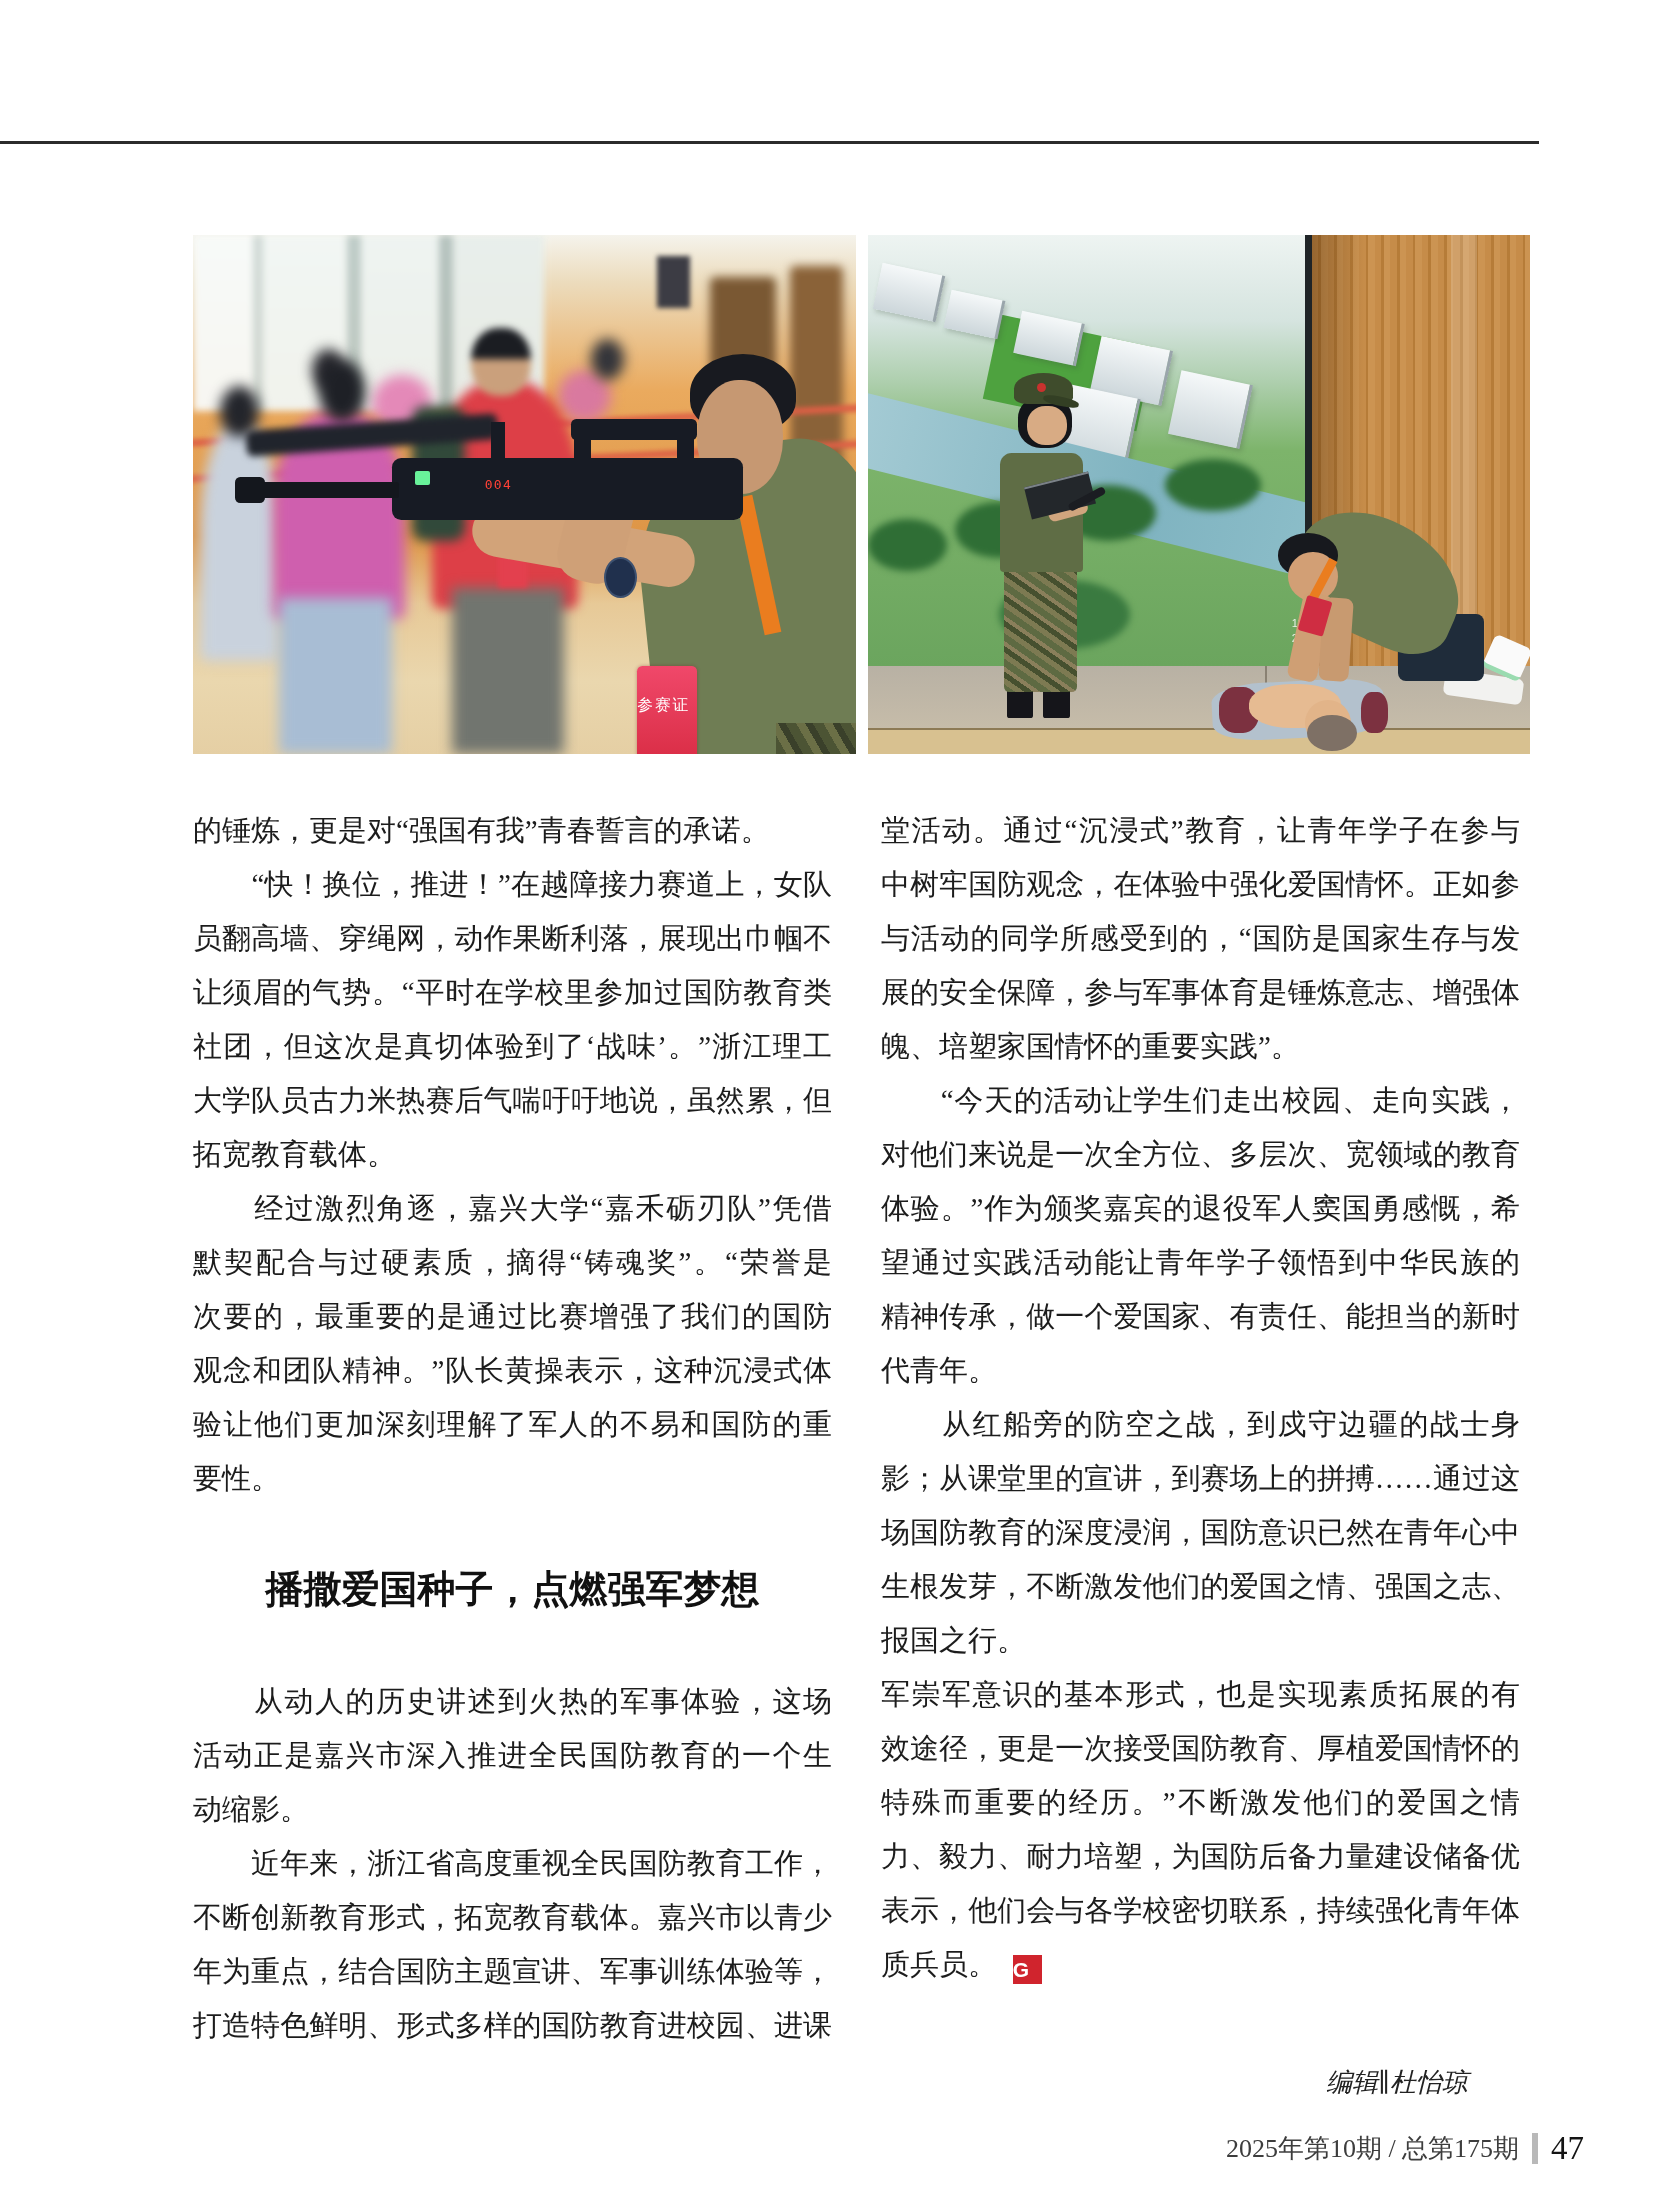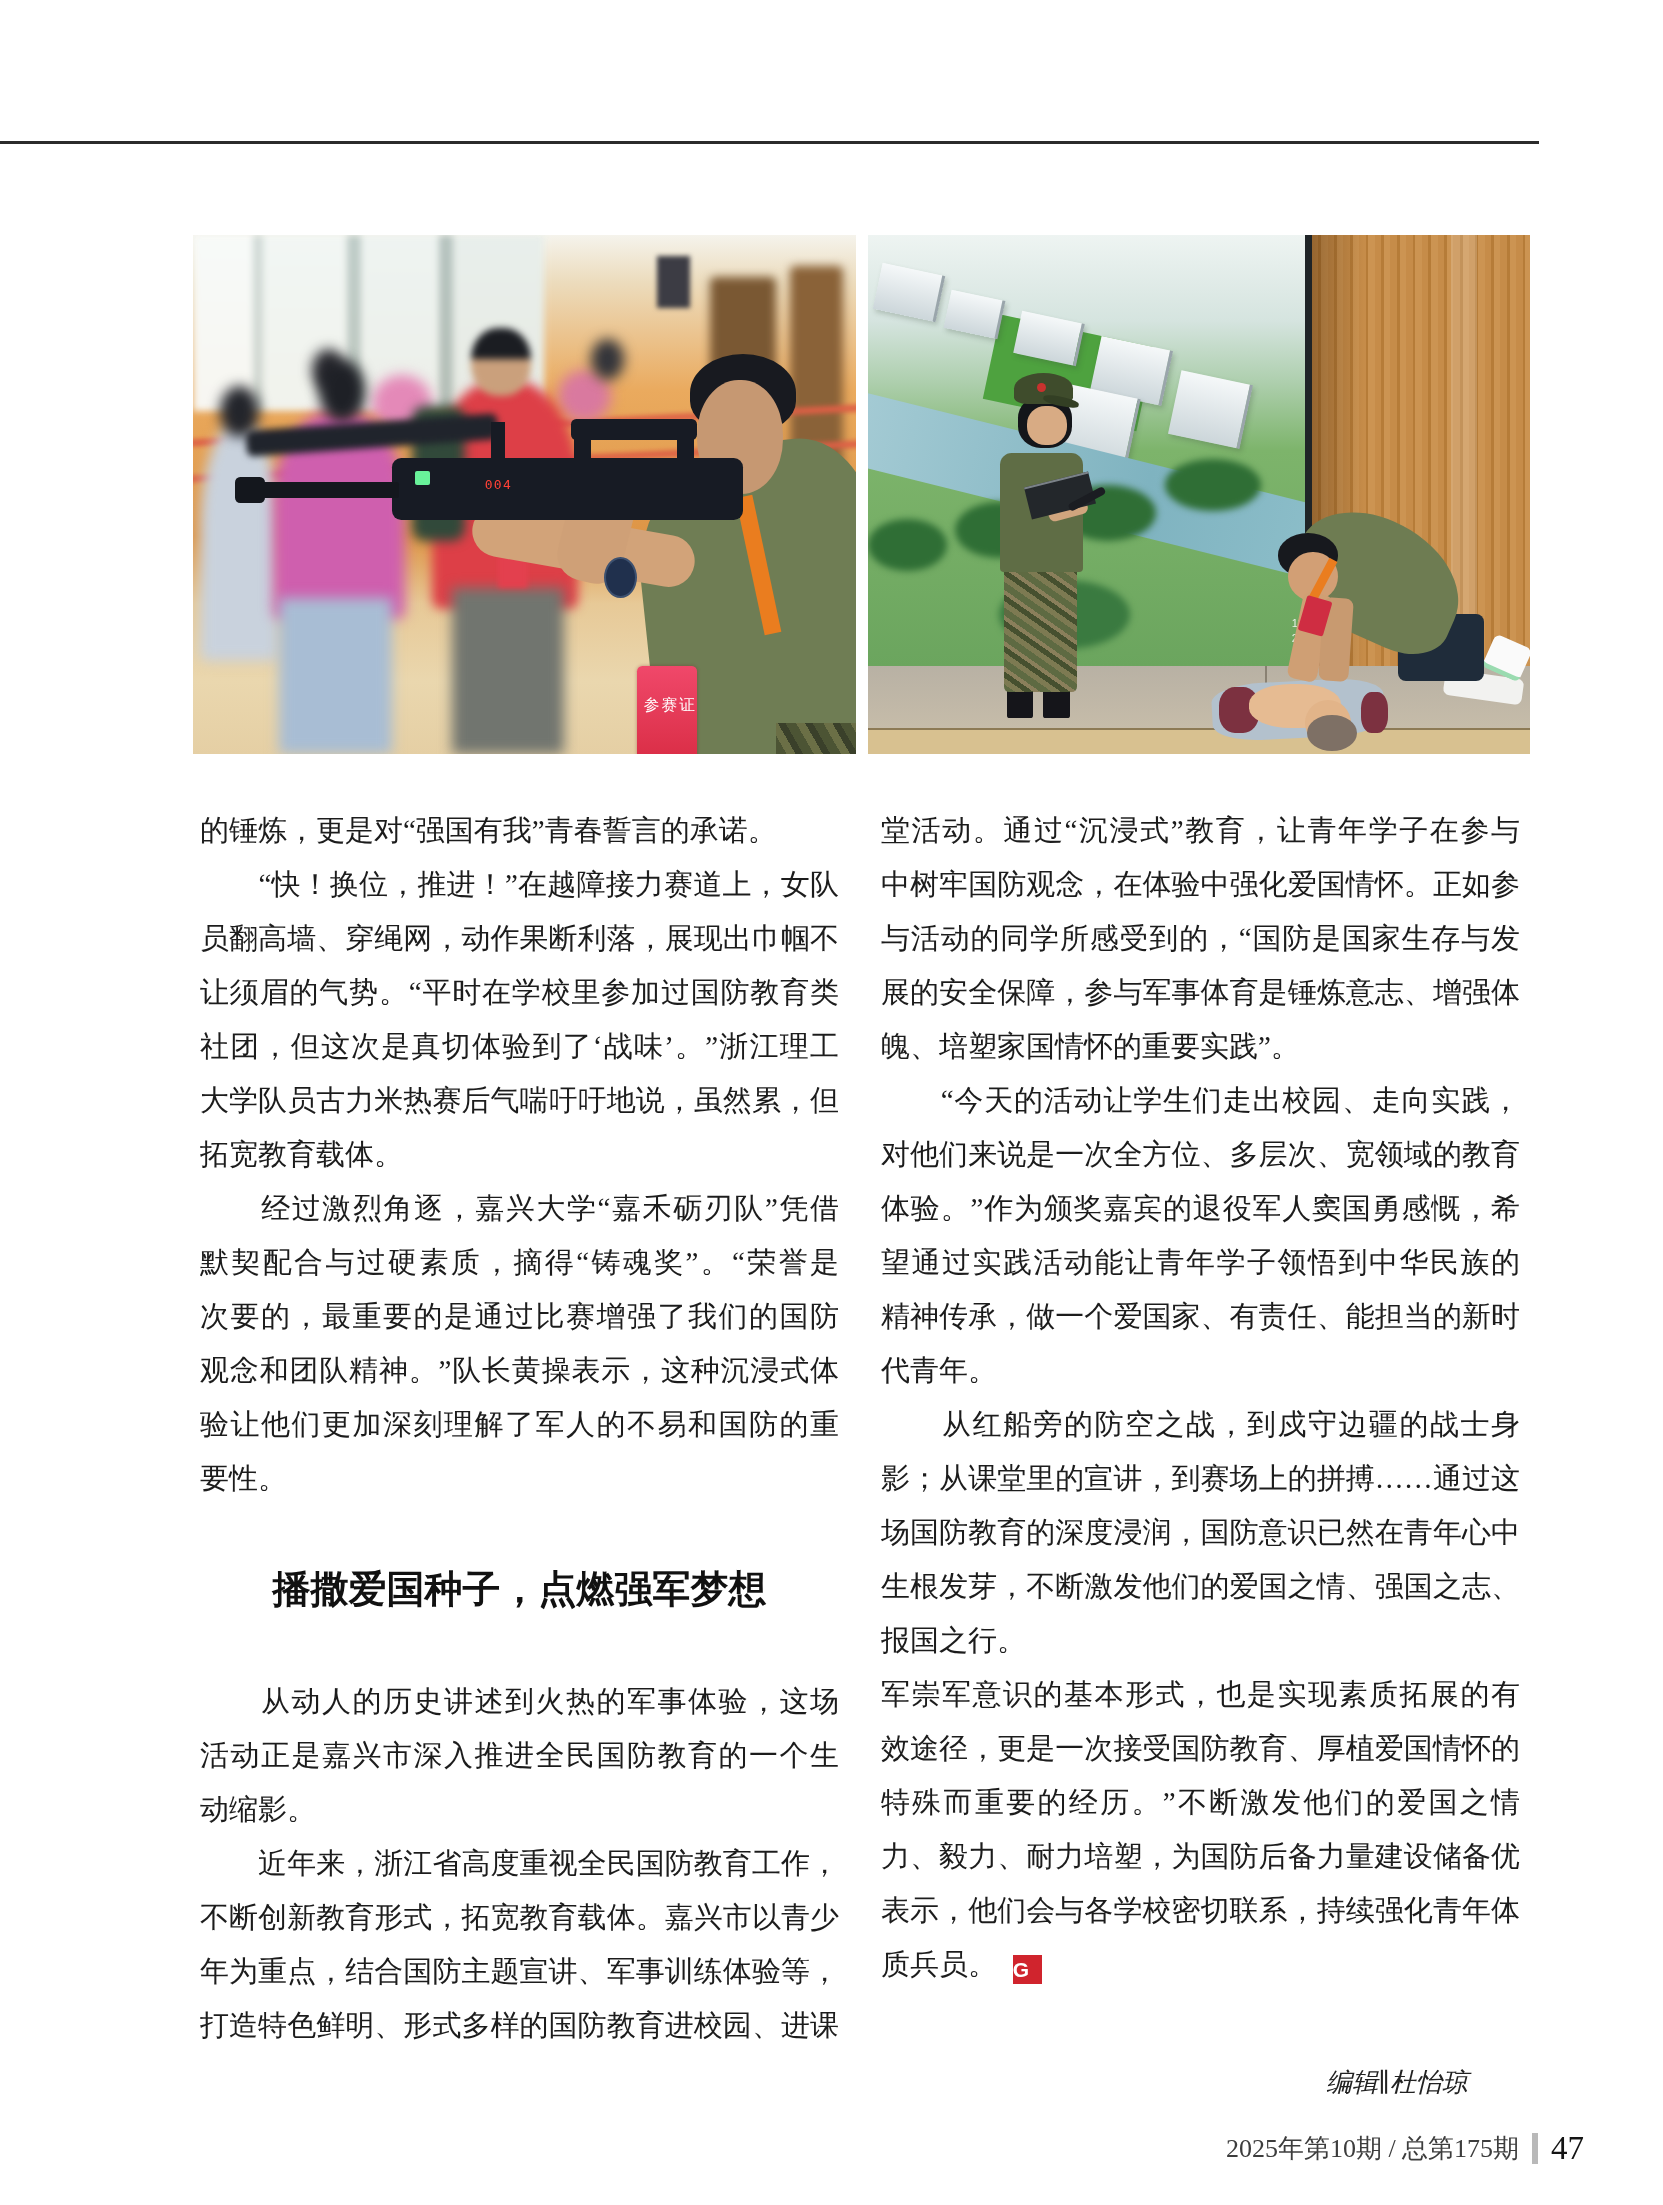--- a/index.html
+++ b/index.html
@@ -19,21 +19,21 @@
   .pl-windows{left:0;top:0;width:53%;height:34%;filter:blur(3.9px);opacity:.95;
     background:linear-gradient(90deg,#f8fbfa 0 17%,#cfd9d6 17% 20%,#f2f7f5 20% 44%,#bccac6 44% 48%,#eef4f2 48% 70%,#b3c1bd 70% 74%,#e8efec 74% 100%);}
   .pl-stripe{left:-2%;width:104%;height:6.5px;background:#dd5f45;filter:blur(2.6px);transform:rotate(-3deg);}
   .pl-door{background:#7a5833;filter:blur(4.6px);border-radius:5.2px;}
   .pl-speaker{left:70%;top:4%;width:5%;height:10%;background:#3c3c44;filter:blur(2.6px);}
   .pl-blob{filter:blur(6.5px);border-radius:50%;}
   .pl-fig{filter:blur(6.5px);}
   .pm{filter:none;}
   .pl-badge{left:67%;top:83%;width:9%;height:22%;border-radius:5.2px;
     background:linear-gradient(180deg,#f0486a,#d5283e);box-shadow:0 0 3.9px rgba(120,30,30,.4);}
-  .pl-badge span{position:absolute;left:0;top:26%;width:100%;text-align:right;
+  .pl-badge span{position:absolute;left:0;top:26%;width:100%;text-align:left;
     font-family:"Liberation Sans","DejaVu Sans",sans-serif;font-size:15.7px;letter-spacing:2px;color:#fff;}
   .rifle-led{font-family:"DejaVu Sans Mono","Liberation Mono",monospace;font-size:13px;color:#ff4136;letter-spacing:1.3px;}
 
   
   .pr-screen{left:0;top:0;width:66%;height:83%;overflow:hidden;background:linear-gradient(180deg,#eef4f2 0%,#d5e4df 20%,#aecfae 34%,#7db46b 50%,#6ba55e 100%);}
   .pr-screen *{position:absolute;}
   .pr-bld{background:linear-gradient(180deg,#f5f8f9,#ccd6da);border-right:3.9px solid #9aa5ab;transform:rotate(12deg);box-shadow:2.6px 2.6px 5.2px rgba(60,80,60,.25);}
   .pr-field{background:#4ea23f;transform:rotate(12deg);}
   .pr-river{left:-12%;top:50%;width:126%;height:17%;transform:rotate(14deg);
     background:linear-gradient(90deg,#a8cdd6,#7fb3c0 60%,#8fc0cb);}
@@ -46,21 +46,21 @@
   .pr-wood-shade{left:67%;top:0;width:8%;height:83%;background:linear-gradient(90deg,rgba(60,30,0,.35),rgba(60,30,0,0));}
   .pr-wood-light{left:88%;top:0;width:4%;height:83%;background:rgba(255,255,255,.18);}
   .pr-stage{left:0;top:83%;width:100%;height:12%;
     background:linear-gradient(180deg,#b8b1a4,#c6bca9),repeating-linear-gradient(180deg,transparent 0 10.5px,rgba(110,100,85,.18) 10.5px 11.8px);}
   .pr-stage-seam{left:60%;top:83%;width:2px;height:12%;background:rgba(90,80,65,.5);}
   .pr-front{left:0;top:95%;width:100%;height:5%;background:#d8c190;border-top:2px solid #8d7a55;}
   .camo{background:repeating-linear-gradient(35deg,#5e6a42 0 6.5px,#7d7a52 6.5px 11.8px,#46502f 11.8px 17px,#8a7f5b 17px 21px);}
 
   
   .col{position:absolute;top:803px;width:639px;}
-  .col-left{left:200px;}
+  .col-left{left:193px;}
   .col-right{left:881px;}
   .line{height:54px;line-height:54px;font-size:29px;white-space:nowrap;
         text-align:justify;text-align-last:justify;color:#1c1c1c;}
   .line.end{text-align-last:left;}
   .heading{margin:57px 0 58px 0;height:54px;line-height:54px;text-align:center;
         font-family:"Liberation Sans","DejaVu Sans",sans-serif;font-weight:bold;font-size:38px;color:#111;}
   .gmark{display:inline-block;width:29px;height:29px;margin-left:15.7px;vertical-align:-2.6px;
         background:#d0242d;color:#fff;font-family:"Liberation Sans","DejaVu Sans",sans-serif;
         font-weight:bold;font-size:21px;line-height:29px;text-align:center;}
 

